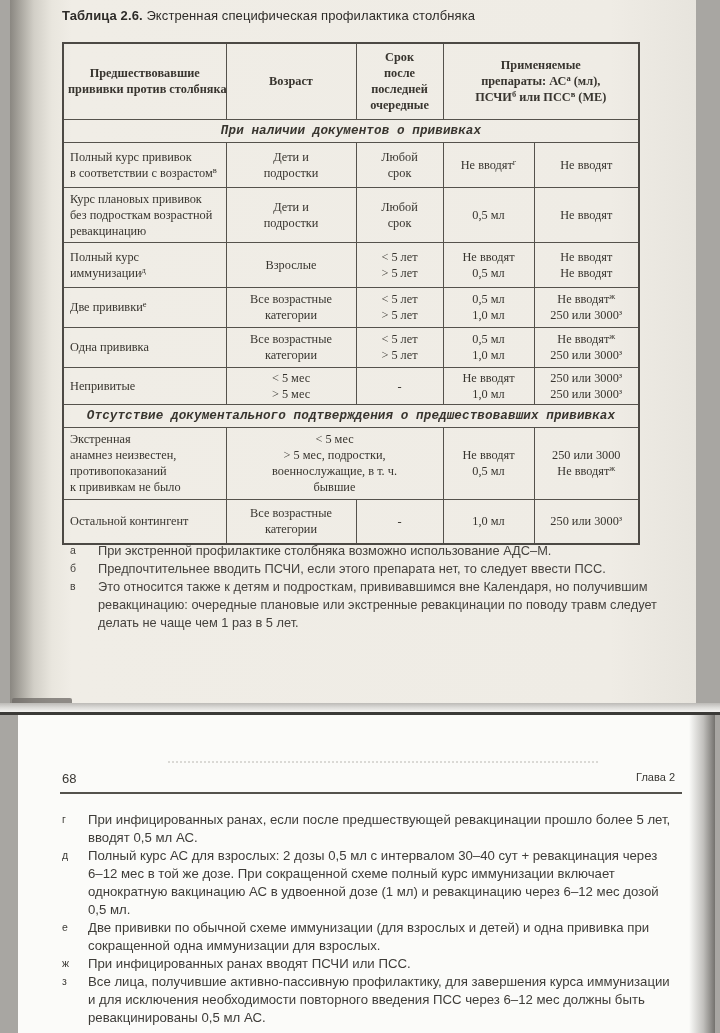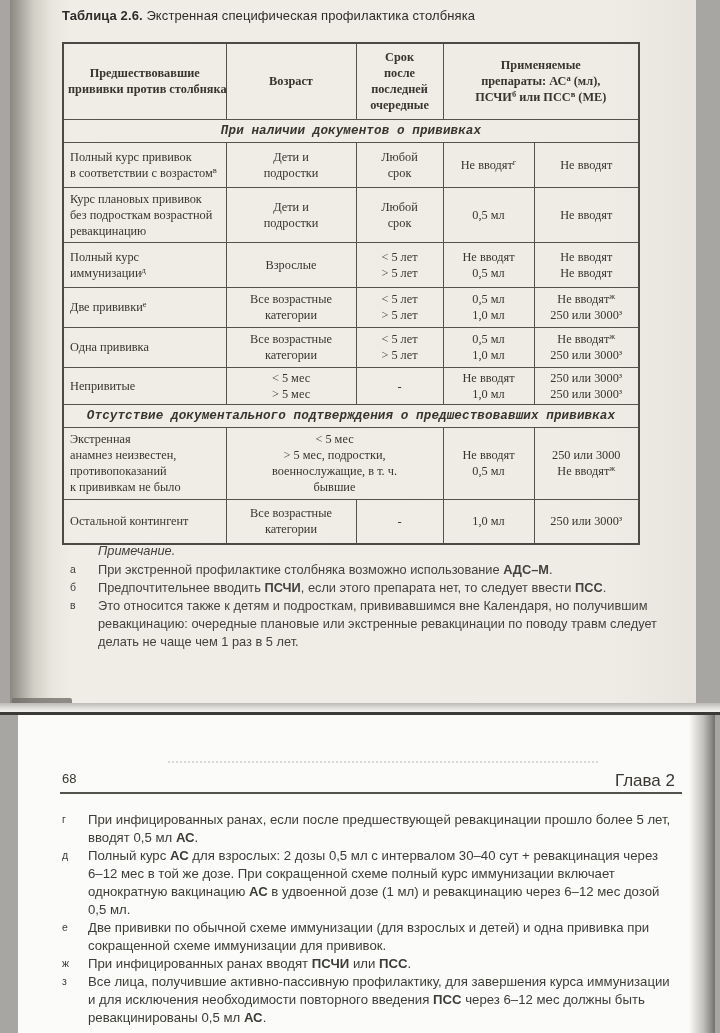--- a/index.html
+++ b/index.html
@@ -32,36 +32,36 @@
   table.vax .line{white-space:nowrap;line-height:16px;}
   table.vax tr.hdr td{font-weight:bold;}
   table.vax tr.sec td{font-weight:bold;font-style:italic;font-size:12.6px;letter-spacing:.1px;font-family:Liberation Mono, monospace;}
   table.vax sup{font-size:8.5px;line-height:0;vertical-align:4px;}
   
   .notes1{position:absolute;left:50px;top:542px;width:600px;font-size:12.8px;color:#45423e;line-height:18px;}
   .notes-title{font-style:italic;margin-left:38px;margin-bottom:1px;}
   .note{display:flex;}
   .note .nm{width:38px;flex:0 0 38px;box-sizing:border-box;padding-left:10px;font-size:10.5px;transform:translateY(-1px);}
   .note .nt{flex:1;}
-  .note b{font-weight:bold;}
+  .note b{font-weight:normal;}
   
   .sep-band{position:absolute;left:0;top:703px;width:720px;height:9px;background:linear-gradient(180deg,#bcbab6 0%,#dfdedb 55%,#f4f3f1 100%);}
   .sep-line{position:absolute;left:0;top:712px;width:720px;height:3px;background:#3b3a37;}
   .sep-smudge{position:absolute;left:12px;top:698px;width:60px;height:8px;background:#6d6a66;border-radius:2px;opacity:.75;}
   
   .page2{
     position:absolute;left:18px;top:715px;width:697px;height:318px;
     background:#fbfbf9;
   }
   .p2-shadow{position:absolute;right:0;top:0;width:26px;height:100%;
     background:linear-gradient(90deg,rgba(80,76,70,0) 0%,rgba(80,76,70,.40) 55%,rgba(52,49,44,.8) 100%);
     opacity:.85;}
   .p2-dots{position:absolute;left:150px;top:46px;width:430px;border-top:2px dotted #c9c7c2;opacity:.65;}
   .p2-pagenum{position:absolute;left:44px;top:56px;font-size:13px;color:#393733;}
-  .p2-chapter{position:absolute;right:40px;top:56px;font-size:17px;color:#393733;text-align:center;}
+  .p2-chapter{position:absolute;right:40px;top:56px;font-size:11px;color:#393733;text-align:center;}
   .p2-rule{position:absolute;left:42px;top:77px;width:622px;height:2px;background:#54524d;}
   .notes2{position:absolute;left:42px;top:96px;width:612px;font-size:13.2px;color:#3e3c38;line-height:18px;}
   .notes2 .note .nm{width:28px;flex:0 0 28px;padding-left:2px;}
 </style>
 </head>
 <body>
 
 <div class="page1">
   <div class="p1-title">
     <b>Таблица 2.6.</b><span> Экстренная специфическая профилактика столбняка</span>
@@ -263,21 +263,20 @@
             <div class="line">1,0 мл</div>
           </td>
           <td>
             <div class="line">250 или 3000<sup>з</sup></div>
           </td>
         </tr>
       </tbody>
   </table>
 
   <div class="notes1" id="notes1">
-    <div class="notes-title">Примечание.</div>
   <div class="note">
         <span class="nm">а</span>
         <div class="nt">При экстренной профилактике столбняка возможно использование <b>АДС–М</b>.</div>
       </div>
       <div class="note">
         <span class="nm">б</span>
         <div class="nt">Предпочтительнее вводить <b>ПСЧИ</b>, если этого препарата нет, то следует ввести <b>ПСС</b>.</div>
       </div>
       <div class="note">
         <span class="nm">в</span>
@@ -299,21 +298,21 @@
       <div class="note">
         <span class="nm">г</span>
         <div class="nt">При инфицированных ранах, если после предшествующей ревакцинации прошло более 5 лет, вводят 0,5 мл <b>АС</b>.</div>
       </div>
       <div class="note">
         <span class="nm">д</span>
         <div class="nt">Полный курс <b>АС</b> для взрослых: 2 дозы 0,5 мл с интервалом 30–40 сут + ревакцинация через 6–12 мес в той же дозе. При сокращенной схеме полный курс иммунизации включает однократную вакцинацию <b>АС</b> в удвоенной дозе (1 мл) и ревакцинацию через 6–12 мес дозой 0,5 мл.</div>
       </div>
       <div class="note">
         <span class="nm">е</span>
-        <div class="nt">Две прививки по обычной схеме иммунизации (для взрослых и детей) и одна прививка при сокращенной схеме иммунизации для прививок.</div>
+        <div class="nt">Две прививки по обычной схеме иммунизации (для взрослых и детей) и одна прививка при сокращенной одна иммунизации для взрослых.</div>
       </div>
       <div class="note">
         <span class="nm">ж</span>
         <div class="nt">При инфицированных ранах вводят <b>ПСЧИ</b> или <b>ПСС</b>.</div>
       </div>
       <div class="note">
         <span class="nm">з</span>
         <div class="nt">Все лица, получившие активно-пассивную профилактику, для завершения курса иммунизации и для исключения необходимости повторного введения <b>ПСС</b> через 6–12 мес должны быть ревакцинированы 0,5 мл <b>АС</b>.</div>
       </div>
     </div>

